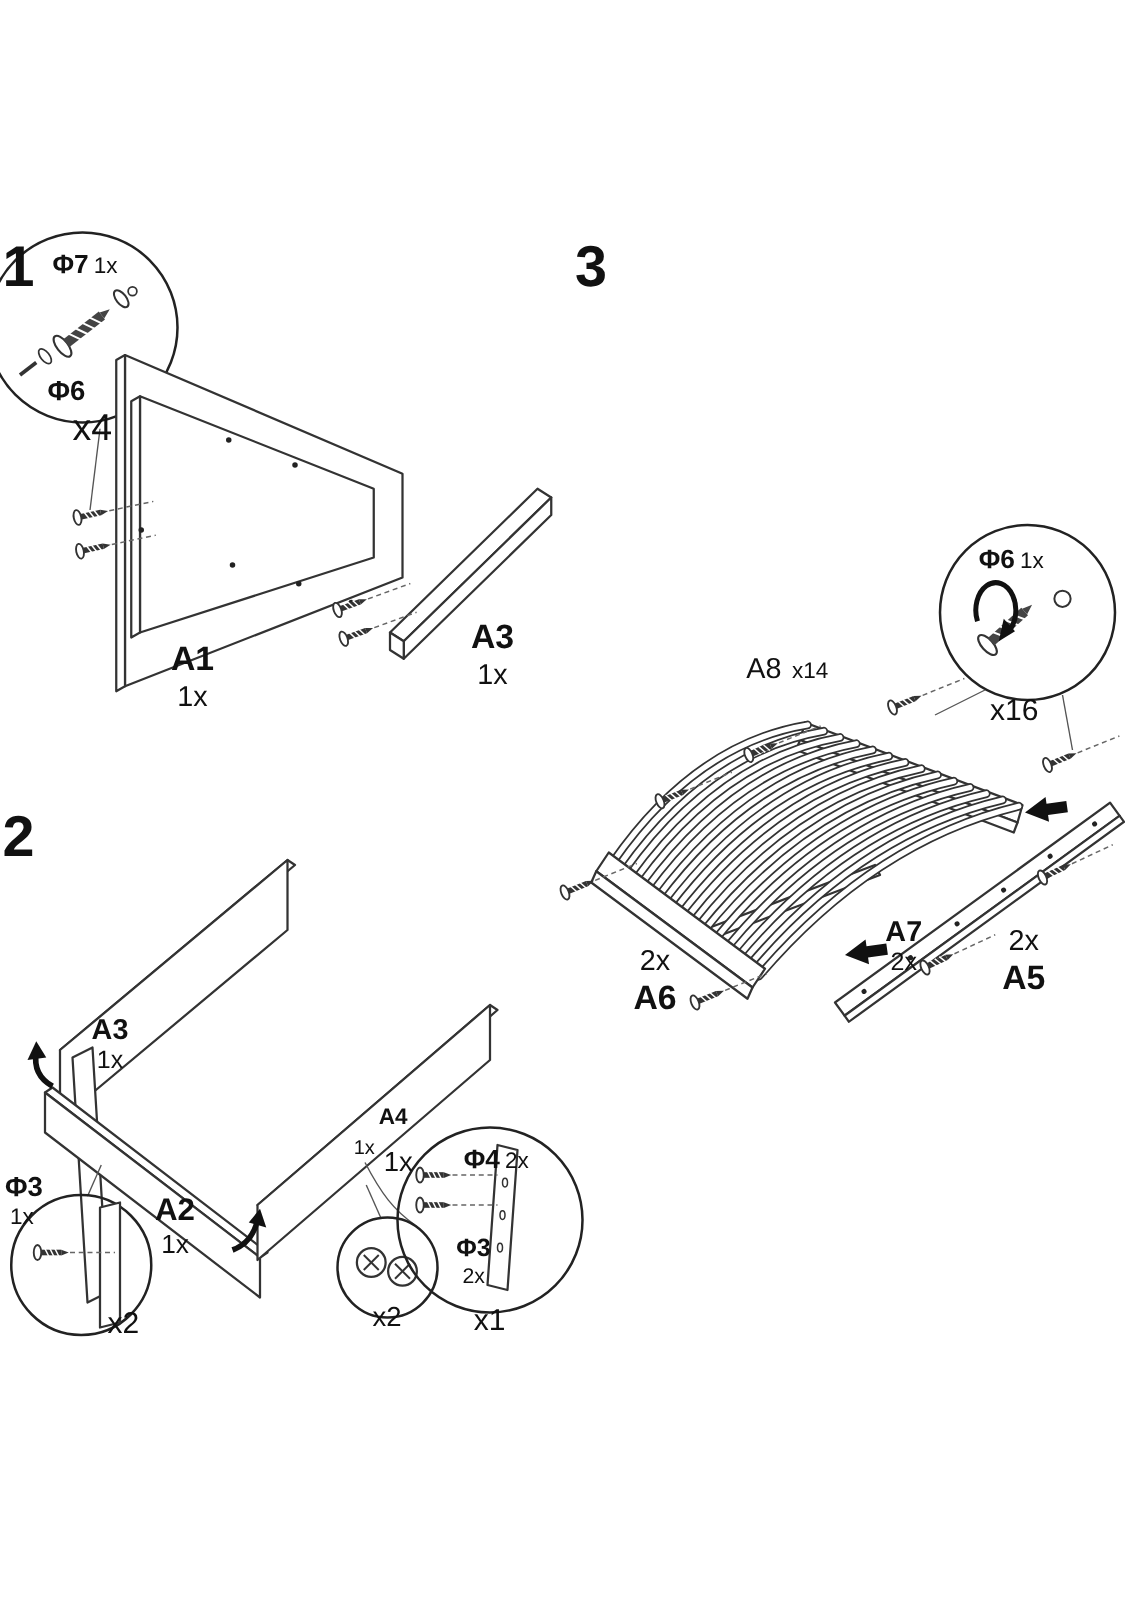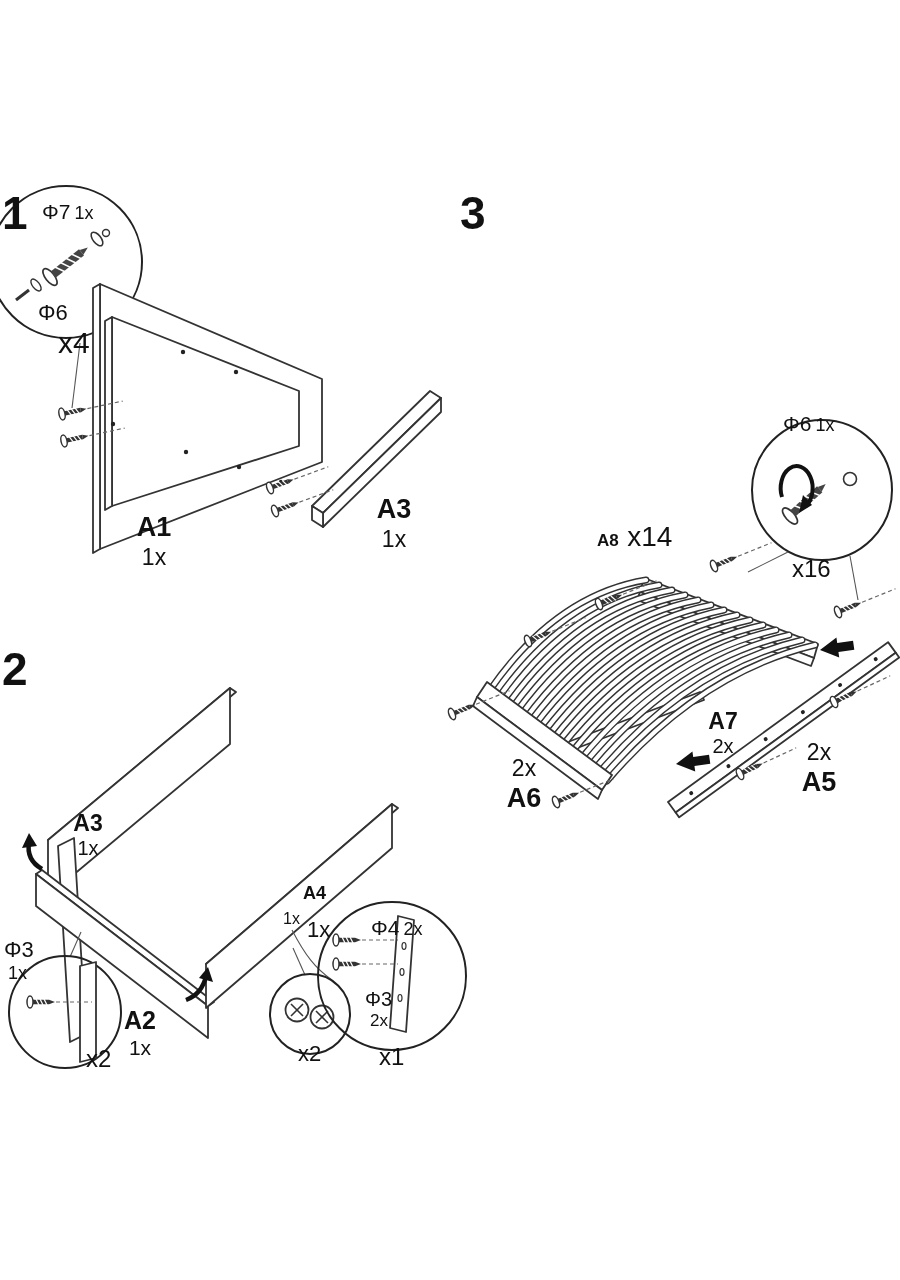--- a/index.html
+++ b/index.html
@@ -7,21 +7,21 @@
   .sheet {
     position:relative; width:900px; height:1280px; background:#fff;
     font-family:"Liberation Sans", sans-serif; color:#111; overflow:hidden;
   }
   .art { position:absolute; left:0; top:0; }
   .part { fill:#fff; stroke:#333; stroke-width:1.8; stroke-linejoin:round; }
   .thin { fill:none; stroke:#555; stroke-width:1.1; }
   .dot  { fill:#222; }
   .lbl { position:absolute; white-space:nowrap; color:#111; line-height:1.1; }
   .num { font-size:46px; font-weight:700; }
-  .phi { font-weight:400; font-size:21px; }
+  .phi { font-weight:700; font-size:21px; }
   .qty { font-size:18px; margin-left:4px; font-weight:400; }
   .cnt { font-weight:400; }
   .stack { text-align:center; }
   .pname { font-weight:700; font-size:27px; line-height:1.15; }
   .pqty  { font-size:23px; line-height:1.25; font-weight:400; }
   .sm .pname { font-size:23px; }
   .sm .pqty  { font-size:20px; }
 </style>
 </head>
 <body>
@@ -314,42 +314,42 @@
   <div class="lbl stack sm" style="left:62px;top:810px;width:52px">
     <div class="pname">A3</div>
     <div class="pqty">1x</div>
   </div>
   <div class="lbl" style="left:303px;top:884px;font-weight:700;font-size:18px">A4</div>
   <div class="lbl" style="left:283px;top:910px;font-size:16px">1x</div>
   <div class="lbl cnt" style="left:307px;top:918px;font-size:22px">1x</div>
   <div class="lbl" style="left:371px;top:916px">
     <span class="phi">Φ4</span><span class="qty">2x</span>
   </div>
-  <div class="lbl stack sm" style="left:112px;top:1006px;width:56px">
+  <div class="lbl stack sm" style="left:112px;top:954px;width:56px">
     <div class="pname" style="font-size:25px">A2</div>
     <div class="pqty" style="font-size:21px">1x</div>
   </div>
   <div class="lbl phi" style="left:4px;top:938px;font-size:22px">Φ3</div>
   <div class="lbl" style="left:8px;top:964px;font-size:18px">1x</div>
   <div class="lbl cnt" style="left:86px;top:1046px;font-size:24px">x2</div>
   <div class="lbl cnt" style="left:298px;top:1042px;font-size:22px">x2</div>
   <div class="lbl phi" style="left:365px;top:988px;font-size:20px">Φ3</div>
   <div class="lbl" style="left:370px;top:1012px;font-size:17px">2x</div>
   <div class="lbl cnt" style="left:379px;top:1044px;font-size:24px">x1</div>
 
   <div class="lbl num" style="left:460px;top:188px">3</div>
   <div class="lbl" style="left:597px;top:522px">
-    <span style="font-weight:700;font-size:17px">A8</span>
-    <span style="font-size:28px;margin-left:4px">x14</span>
-  </div>
-  <div class="lbl" style="left:783px;top:412px">
+    <span style="font-weight:400;font-size:23px">A8</span>
+    <span style="font-size:18px;margin-left:4px">x14</span>
+  </div>
+  <div class="lbl" style="left:783px;top:436px">
     <span class="phi">Φ6</span><span class="qty">1x</span>
   </div>
   <div class="lbl cnt" style="left:792px;top:556px;font-size:24px">x16</div>
-  <div class="lbl stack sm" style="left:698px;top:708px;width:50px">
+  <div class="lbl stack sm" style="left:698px;top:732px;width:50px">
     <div class="pname">A7</div>
     <div class="pqty">2x</div>
   </div>
   <div class="lbl stack" style="left:495px;top:754px;width:58px">
     <div class="pqty">2x</div>
     <div class="pname">A6</div>
   </div>
   <div class="lbl stack" style="left:790px;top:738px;width:58px">
     <div class="pqty">2x</div>
     <div class="pname">A5</div>

